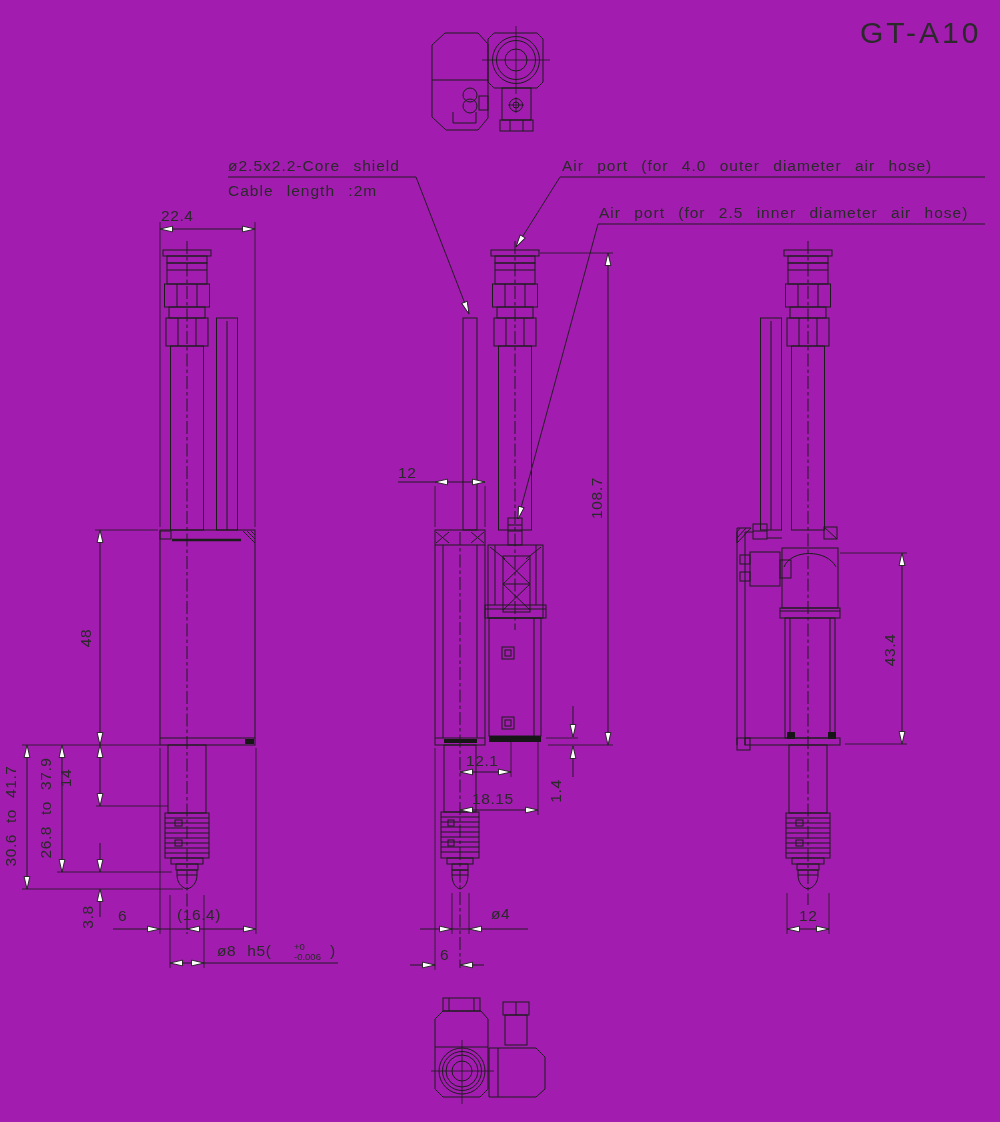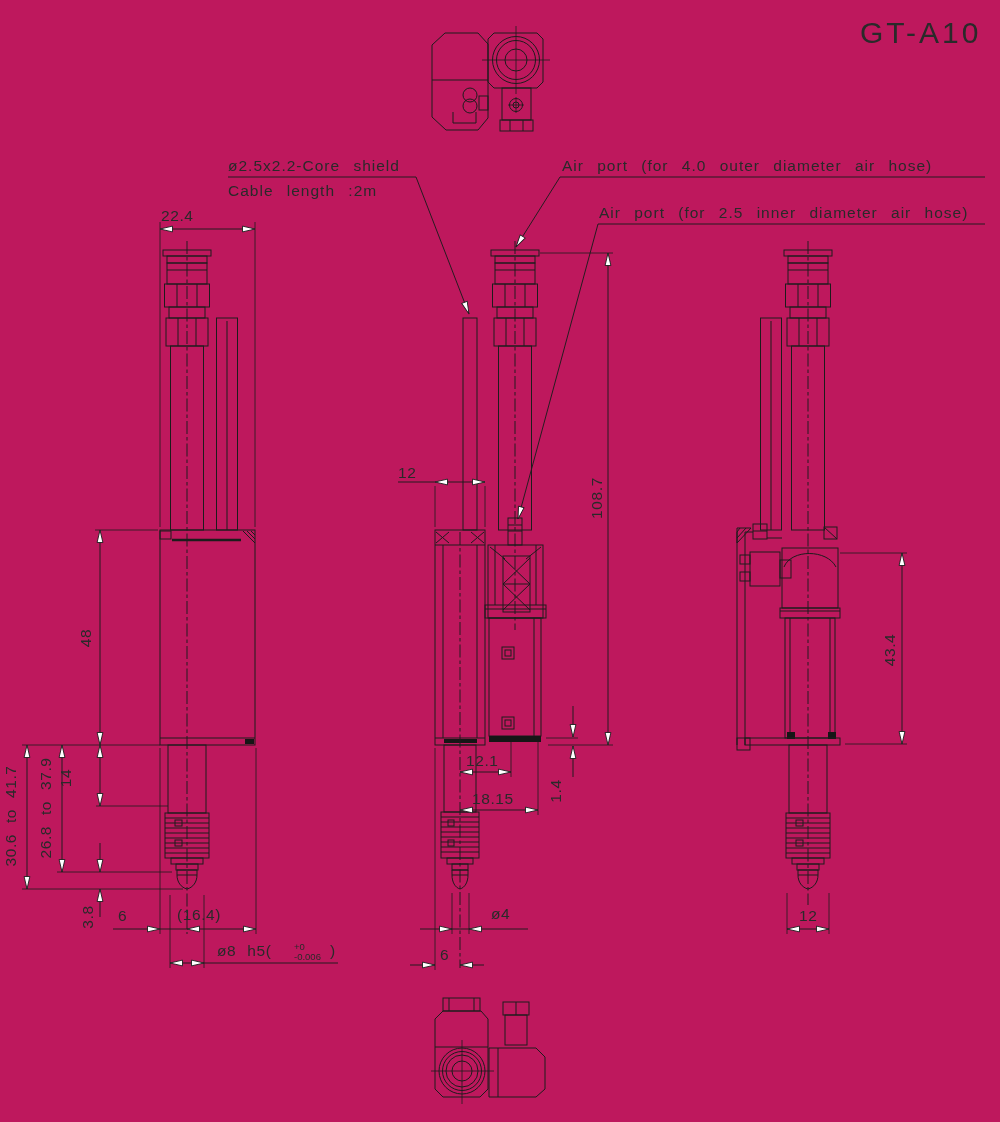--- a/index.html
+++ b/index.html
@@ -1,16 +1,16 @@
 <!DOCTYPE html>
 <html><head>
 <meta charset="utf-8">
 <style>
   html,body{margin:0;padding:0;background:#fff}
-  .page{width:1000px;height:1122px;background:#be185d;position:relative;overflow:hidden}
+  .page{width:1000px;height:1122px;background:#a21caf;position:relative;overflow:hidden}
   svg{display:block}
   .ln{stroke:#1c1c1c;fill:none;stroke-width:1;stroke-linecap:butt;stroke-linejoin:miter}
   .fill{fill:#161616;stroke:none}
   .thick{stroke-width:2.6}
   .dash{stroke-dasharray:13 3 3.5 3;stroke-width:0.95}
   .dim{stroke-width:0.95}
   .thin{stroke-width:0.8}
   .txt{stroke:none;fill:#2a2a2a;font-family:"Liberation Sans","DejaVu Sans",sans-serif;font-size:15.5px;letter-spacing:0.6px;word-spacing:6px}
   .callout{letter-spacing:1px;word-spacing:8px}
   .ttl{font-size:30px;letter-spacing:3px}

